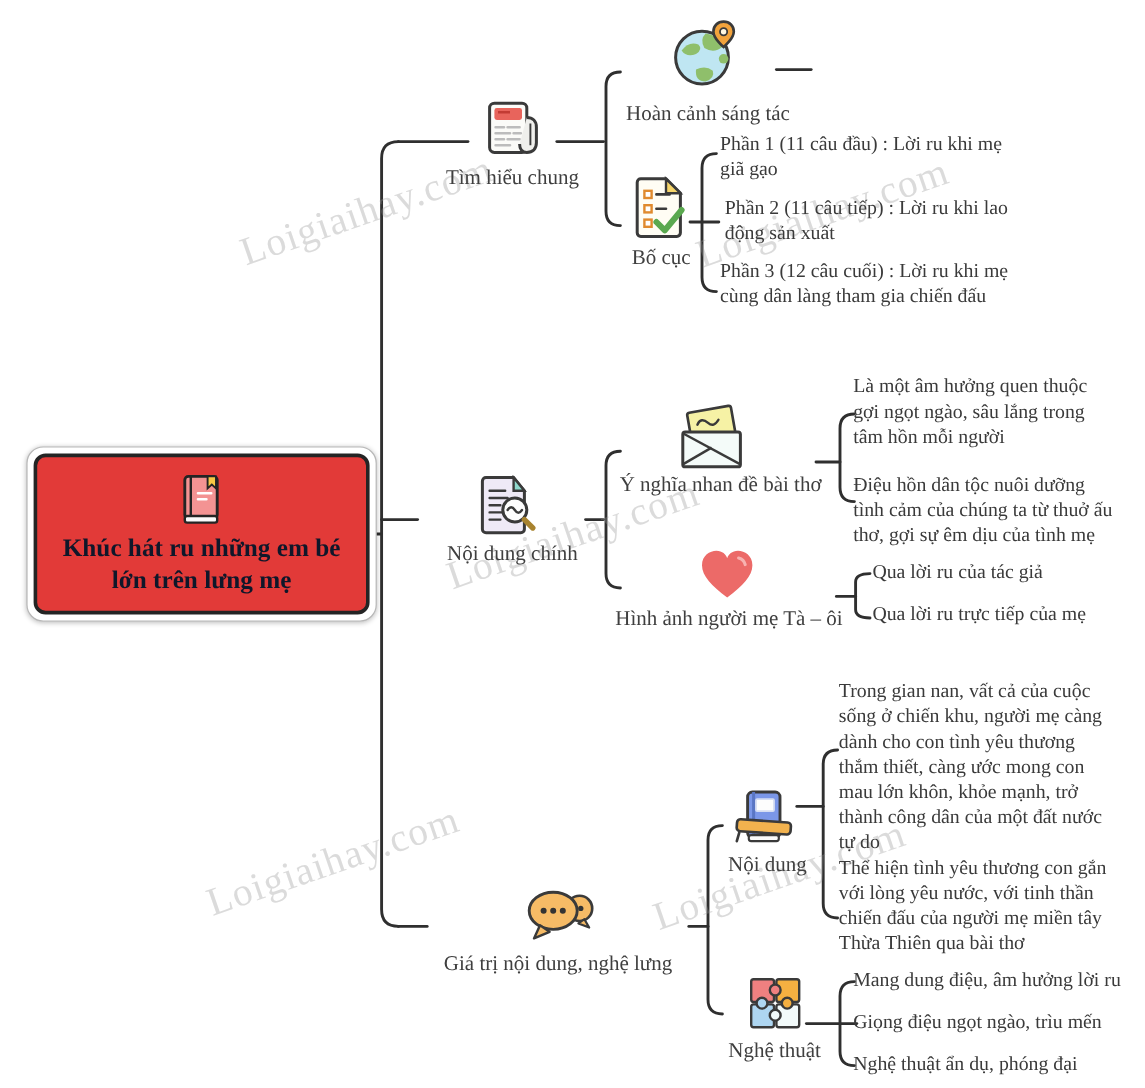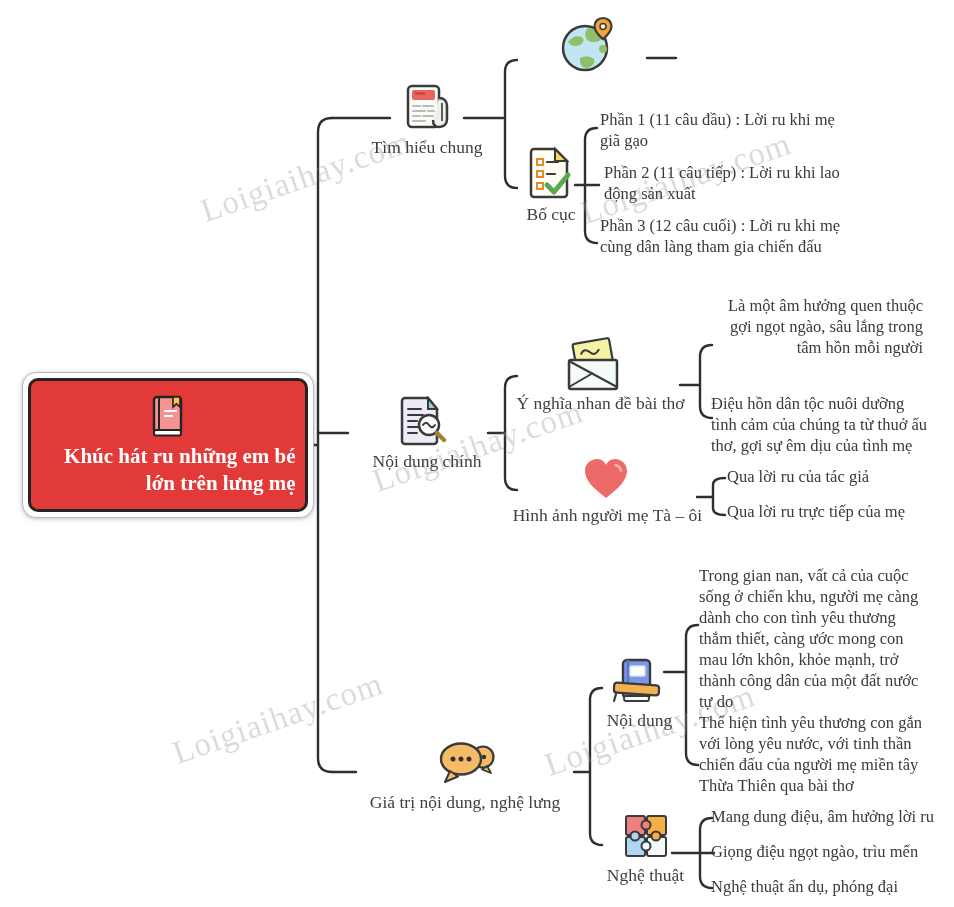--- a/index.html
+++ b/index.html
@@ -13,21 +13,21 @@
   .icon{position:absolute;}
   .icon svg{display:block;}
   .watermark{position:absolute;font-size:33px;letter-spacing:1px;color:#9a9a9a;opacity:.35;
              transform:rotate(-19deg);white-space:nowrap;pointer-events:none;}
   #root-frame{position:absolute;left:22px;top:372px;width:292px;height:146px;background:#fff;
               border:1.5px solid #b7b7b7;border-radius:14px;box-shadow:0 1px 4px rgba(0,0,0,.25);
               box-sizing:border-box;padding:5px;}
   #root-node{width:100%;height:100%;background:#e23a38;border:3px solid #242424;border-radius:10px;
              box-sizing:border-box;display:flex;flex-direction:column;align-items:center;
              justify-content:center;}
-  #root-title{width:255px;text-align:right;color:#ffffff;font-weight:bold;font-size:21px;
+  #root-title{width:255px;text-align:center;color:#0f172a;font-weight:bold;font-size:21px;
               line-height:27px;margin-top:5px;}
 </style>
 </head>
 <body>
 
 <div id="stage">
 
   <svg id="wires" viewBox="0 0 954 907">
     <g fill="none" stroke="#2f2f2f" stroke-width="2.4" stroke-linecap="round">
       <path d="M311 445 L318 445"></path>
@@ -95,20 +95,21 @@
     <svg width="60" height="62" viewBox="0 0 60 62">
       <circle cx="27" cy="34" r="22" fill="#bfe6f2" stroke="#3a3a3a" stroke-width="2.5"></circle>
       <path d="M10 28 q6 -8 14 -5 q4 4 -2 8 q-8 3 -12 -3 z" fill="#8fbf6b"></path>
       <path d="M30 14 q11 1 14 11 q-7 6 -15 1 q-4 -7 1 -12 z" fill="#8fbf6b"></path>
       <path d="M22 44 q8 -4 14 1 q2 6 -6 9 q-9 0 -8 -10 z" fill="#8fbf6b"></path>
       <circle cx="45" cy="35" r="4" fill="#8fbf6b"></circle>
       <path d="M45 4 c5 0 8.5 3.6 8.5 8.2 c0 6 -8.5 13 -8.5 13 c0 0 -8.5 -7 -8.5 -13 C36.5 7.6 40 4 45 4 z" fill="#f2a33c" stroke="#3a3a3a" stroke-width="2.2"></path>
       <circle cx="45" cy="12.5" r="3" fill="#fff7e0" stroke="#3a3a3a" stroke-width="1.5"></circle>
     </svg>
   </span>
+  <div class="nodelabel" style="left:505px;top:84px;width:170px;">Hoàn cảnh sáng tác</div>
 
   <span class="icon" style="left:527px;top:146px;">
     <svg width="47" height="55" viewBox="0 0 47 55">
       <path d="M7 3 h21 l12 12 v33 a3 3 0 0 1 -3 3 h-30 a3 3 0 0 1 -3 -3 v-42 a3 3 0 0 1 3 -3 z" fill="#fffdf4" stroke="#3a3a3a" stroke-width="2.5"></path>
       <path d="M28 3 l12 12 h-12 z" fill="#f6d56a" stroke="#3a3a3a" stroke-width="2"></path>
       <rect x="10" y="13" width="6" height="6" fill="#fff" stroke="#e08a2e" stroke-width="2"></rect>
       <rect x="10" y="25" width="6" height="6" fill="#fff" stroke="#e08a2e" stroke-width="2"></rect>
       <rect x="10" y="37" width="6" height="6" fill="#fff" stroke="#e08a2e" stroke-width="2"></rect>
       <path d="M20 16 h11 M20 28 h8" stroke="#3a3a3a" stroke-width="2.2" stroke-linecap="round"></path>
       <path d="M20 39 l7 7 L41 29" stroke="#5aa84f" stroke-width="5" fill="none" stroke-linecap="round" stroke-linejoin="round"></path>
@@ -136,21 +137,21 @@
       <g transform="rotate(-10 30 16)">
         <rect x="12" y="5" width="37" height="26" rx="2" fill="#f6f2a5" stroke="#3a3a3a" stroke-width="2.2"></rect>
         <path d="M19 16 q4 -6 9 0 q4 5 9 -1" stroke="#3a3a3a" stroke-width="2" fill="none" stroke-linecap="round"></path>
       </g>
       <rect x="7" y="24" width="48" height="29" rx="2" fill="#f4fbf9" stroke="#3a3a3a" stroke-width="2.5"></rect>
       <path d="M7 25 L55 51" stroke="#3a3a3a" stroke-width="2" fill="none"></path>
       <path d="M7 51 L31 37" stroke="#3a3a3a" stroke-width="2" fill="none"></path>
     </svg>
   </span>
   <div class="nodelabel" style="left:513px;top:393px;width:175px;">Ý nghĩa nhan đề bài thơ</div>
-  <div class="leaf" style="left:711px;top:295px;width:212px;text-align:right;">Là một âm hưởng quen thuộc gợi ngọt ngào, sâu lắng trong tâm hồn mỗi người</div>
+  <div class="leaf" style="left:711px;top:311px;width:212px;">Là một âm hưởng quen thuộc gợi ngọt ngào, sâu lắng trong tâm hồn mỗi người</div>
   <div class="leaf" style="left:711px;top:393px;width:218px;">Điệu hồn dân tộc nuôi dưỡng tình cảm của chúng ta từ thuở ấu thơ, gợi sự êm dịu của tình mẹ</div>
 
   <span class="icon" style="left:583px;top:458px;">
     <svg width="46" height="42" viewBox="0 0 46 42">
       <path d="M23 40 C10 30 2 22 2 13 C2 5 8.5 1 14 1 C19 1 22 4.2 23 7.2 C24 4.2 27 1 32 1 C37.5 1 44 5 44 13 C44 22 36 30 23 40 z" fill="#ec6a68"></path>
       <path d="M32.5 7 q4.5 1.2 5.5 5.5" stroke="#f7b2b0" stroke-width="2.6" fill="none" stroke-linecap="round"></path>
     </svg>
   </span>
   <div class="nodelabel" style="left:505px;top:505px;width:205px;">Hình ảnh người mẹ Tà – ôi</div>
   <div class="leaf nowrap" style="left:727px;top:466px;">Qua lời ru của tác giả</div>

